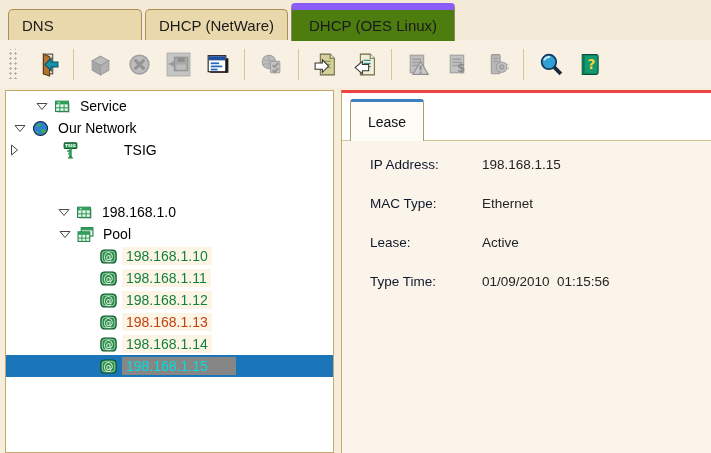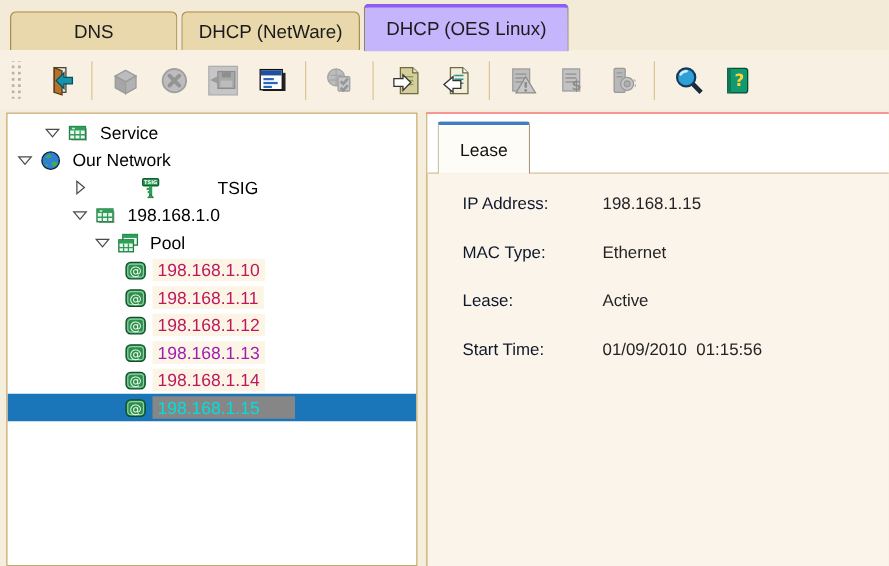--- a/index.html
+++ b/index.html
@@ -9,31 +9,31 @@
     background:#f5eedd;
   }
   .window{width:711px;height:453px;position:relative;background:#f5eedd;}
 
   
   .tabbar{
     height:40px;background:#f3ebd7;display:flex;align-items:flex-end;
     padding-left:8px;box-sizing:border-box;
   }
   .tab{
-    height:31px;display:flex;align-items:center;justify-content:center;
+    height:31px;display:flex;align-items:center;
     padding:0 13px;margin-right:3px;
     background:#e9d8ab;border:1px solid #ad8e52;border-bottom:none;
     border-radius:5px 5px 0 0;font-size:15px;color:#1b1b1b;
     box-sizing:border-box;cursor:default;
   }
   .tab:first-child{min-width:134px;}
   .tab.active{
-    height:38px;background:#c4b5fd;
+    height:38px;background:#4d7c0f;
     border:1px solid #93835f;border-bottom:none;
-    border-top:3px solid #8b5cf6;border-radius:4px 4px 0 0;
+    border-top:7px solid #8b5cf6;border-radius:4px 4px 0 0;
     margin-bottom:-1px;position:relative;z-index:2;padding:0 17px;
   }
 
   
   .toolbar{
     height:48px;background:#f8f1e3;display:flex;align-items:center;
     padding-left:5px;box-sizing:border-box;
   }
   .grip{
     width:11px;height:30px;margin:0 9px 0 2px;
@@ -54,29 +54,29 @@
     margin-left:5px;width:329px;flex:none;background:#ffffff;
     border:1px solid #c8a869;box-sizing:border-box;
     padding-top:4px;overflow:hidden;
   }
   .trow{height:22px;display:flex;align-items:center;font-size:14px;color:#000;box-sizing:border-box;}
   .trow .expander{width:16px;height:16px;margin-right:4px;flex:none;}
   .trow .expander svg{width:16px;height:16px;display:block;}
   .trow .ticon{width:17px;height:17px;margin-right:5px;flex:none;}
   .trow .ticon svg{width:17px;height:17px;display:block;}
   .tlabel{padding:1px 4px;white-space:nowrap;}
-  .tlabel.blue{color:#be185d;background:#fcf5e6;}
-  .tlabel.red{color:#a21caf;background:#fcf5e6;}
+  .tlabel.blue{color:#15803d;background:#fcf5e6;}
+  .tlabel.red{color:#c2410c;background:#fcf5e6;}
   .trow.selected{background:#1a76b8;}
   .trow.selected .tlabel{background:#868686;color:#00dfdf;padding-right:28px;}
 
   
   .right-panel{
     flex:1;margin-left:7px;background:#faf4ea;
-    border-left:1px solid #c8a869;border-top:1px solid #ef4444;
+    border-left:1px solid #c8a869;border-top:3px solid #ef4444;
     box-sizing:border-box;display:flex;flex-direction:column;
   }
   .rp-tabstrip{
     height:48px;background:#ffffff;border-bottom:1px solid #d5c194;
     display:flex;align-items:flex-end;padding-left:8px;box-sizing:border-box;
   }
   .rp-tab{
     height:42px;display:flex;align-items:center;padding:0 17px;
     background:#fdfcf7;border:1px solid #a99a77;border-bottom:none;
     border-top:3px solid #3d7fc1;border-radius:3px 3px 0 0;
@@ -257,58 +257,58 @@
           <span class="ticon">
             <svg viewBox="0 0 16 16">
               <circle cx="8" cy="8" r="6.6" fill="#2f7fd2" stroke="#10243c"></circle>
               <path d="M4 5 q2 -2.3 4.2 -1.2 q1.2 1 -0.8 2.1 q-2.4 1.1 -3.4 -0.9z" fill="#3fae4a"></path>
               <path d="M9 9 q3.2 -1 4.2 1 q-0.8 3 -3.8 2.2 q-1.2 -1.6 -0.4 -3.2z" fill="#3fae4a"></path>
               <path d="M4.5 10.5 q1.6 -0.2 1.8 1.4 q-1.4 1.2 -2.6 -0.4z" fill="#3fae4a"></path>
             </svg>
           </span>
           <span class="tlabel">Our Network</span>
         </div>
-        <div class="trow" style="padding-left: 50px; gap: 36px;">
+        <div class="trow" style=" gap: 36px;">
           <span class="expander">
             <svg viewBox="0 0 16 16">
               <path d="M5.5 3 L11.5 8 L5.5 13 Z" fill="#fbfbf6" stroke="#4a4a4a"></path>
             </svg>
           </span>
           <span class="ticon">
             <svg viewBox="0 0 16 16">
               <rect x="2" y="0.8" width="12" height="5.4" rx="1" fill="#2f9e57" stroke="#145c30"></rect>
               <text x="8" y="5" font-size="3.8" font-weight="bold" fill="#fff" text-anchor="middle" font-family="DejaVu Sans,sans-serif">TSIG</text>
               <path d="M8 6.2 v7.5" stroke="#2f9e57" stroke-width="2.4"></path>
               <path d="M8 8.6 h-3 M8 11 h-2.2" stroke="#2f9e57" stroke-width="1.6"></path>
               <path d="M8 12.6 l-2.2 2.6 h4.4 z" fill="#2f9e57" stroke="#145c30" stroke-width="0.5"></path>
             </svg>
           </span>
           <span class="tlabel">TSIG</span>
         </div>
-        <div class="trow" style="padding-left: 50px;">
+        <div class="trow" style="padding-left: 50px; margin-top: 40px;">
           <span class="expander">
             <svg viewBox="0 0 16 16">
               <path d="M3 5.5 H13 L8 11.5 Z" fill="#fbfbf6" stroke="#4a4a4a"></path>
             </svg>
           </span>
           <span class="ticon">
             <svg viewBox="0 0 16 16">
               <rect x="3" y="12.6" width="11.5" height="1" fill="#9aa79c"></rect>
               <rect x="13.6" y="4.5" width="1" height="9" fill="#9aa79c"></rect>
               <rect x="1.5" y="3" width="12" height="9.6" fill="#eaf6ee" stroke="#1c7c42"></rect>
               <rect x="1.5" y="3" width="12" height="3" fill="#2f9e57"></rect>
               <line x1="3.5" y1="4.5" x2="5.5" y2="4.5" stroke="#d8f0e0"></line>
               <line x1="5.5" y1="6" x2="5.5" y2="12.6" stroke="#2f9e57"></line>
               <line x1="9.5" y1="6" x2="9.5" y2="12.6" stroke="#2f9e57"></line>
               <line x1="1.5" y1="9.2" x2="13.5" y2="9.2" stroke="#2f9e57"></line>
             </svg>
           </span>
           <span class="tlabel">198.168.1.0</span>
         </div>
-        <div class="trow" style="padding-left: 68px;">
+        <div class="trow" style="padding-left: 51px;">
           <span class="expander">
             <svg viewBox="0 0 16 16">
               <path d="M3 5.5 H13 L8 11.5 Z" fill="#fbfbf6" stroke="#4a4a4a"></path>
             </svg>
           </span>
           <span class="ticon">
             <svg viewBox="0 0 16 16">
               <g>
                 <rect x="4" y="1.5" width="11" height="8" fill="#eaf6ee" stroke="#1c7c42"></rect>
                 <rect x="4" y="1.5" width="11" height="2.6" fill="#2f9e57"></rect>
@@ -398,19 +398,19 @@
           </div>
           <div class="field-row">
             <span class="field-label">MAC Type:</span>
             <span class="field-value">Ethernet</span>
           </div>
           <div class="field-row">
             <span class="field-label">Lease:</span>
             <span class="field-value">Active</span>
           </div>
           <div class="field-row">
-            <span class="field-label">Start Time:</span>
+            <span class="field-label">Type Time:</span>
             <span class="field-value">01/09/2010  01:15:56</span>
           </div>
         </div>
     </div>
   </div>
 </div>
 
 </body></html>

